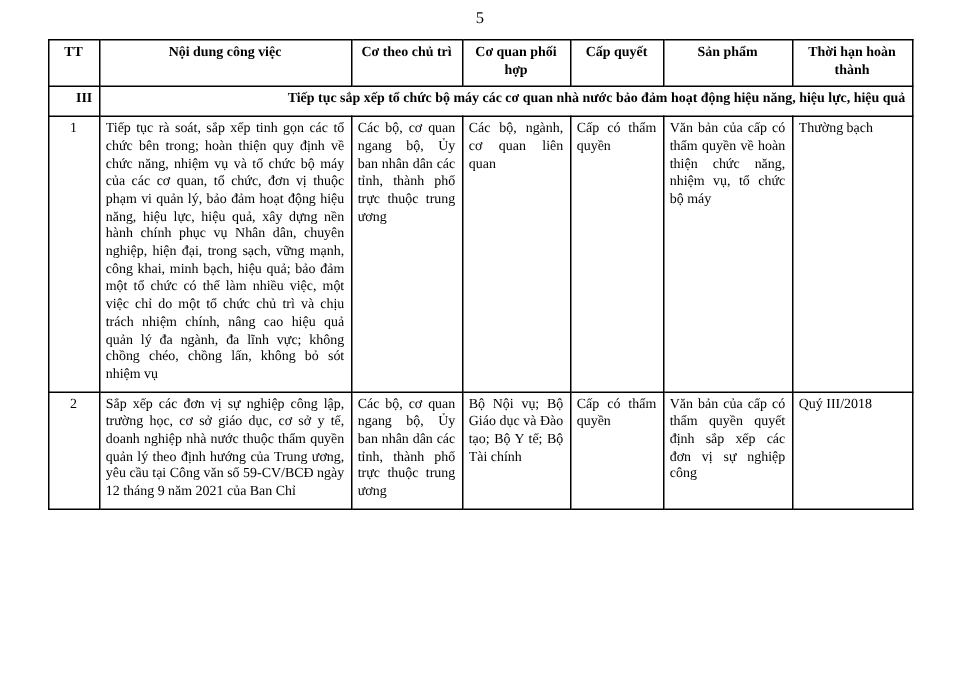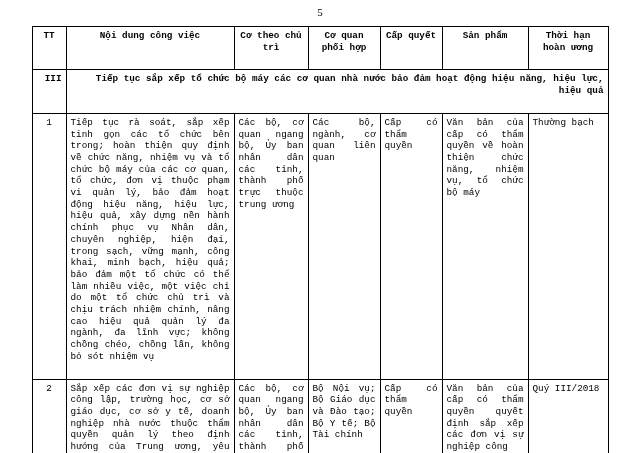--- a/index.html
+++ b/index.html
@@ -32,24 +32,24 @@
   table.doc-table {
     border-collapse: collapse;
     width: 576px;
     margin: 0 auto;
     table-layout: fixed;
   }
   table.doc-table th,
   table.doc-table td {
     border: 1px solid #000000;
     vertical-align: top;
-    padding: 3px 4px 16px 4px;
+    padding: 3px 4px 4px 4px;
     font-size: 9.3px;
     line-height: 1.26;
-    font-family: Liberation Mono, monospace;
+    font-family: Liberation Serif, serif;
   }
   thead th {
     text-align: center;
     vertical-align: middle;
     font-weight: bold;
     padding-top: 6px;
     padding-bottom: 6px;
     font-size: 9.6px;
   }
   .col-tt      { width: 34px; }
@@ -89,21 +89,21 @@
       <col class="col-thoihan">
     </colgroup>
     <thead>
       <tr>
         <th>TT</th>
         <th>Nội dung công việc</th>
         <th>Cơ theo chủ trì</th>
         <th>Cơ quan phối hợp</th>
         <th>Cấp quyết</th>
         <th>Sản phẩm</th>
-        <th>Thời hạn hoàn ương</th>
+        <th>Thời hạn hoàn thành</th>
       </tr>
     </thead>
     <tbody>
 
 
       <tr class="section-row">
         <td class="roman">III</td>
         <td class="section-text" colspan="6">Tiếp tục sắp xếp tổ chức bộ máy các cơ quan nhà nước bảo đảm hoạt động hiệu năng, hiệu lực, hiệu quả</td>
       </tr>
 

